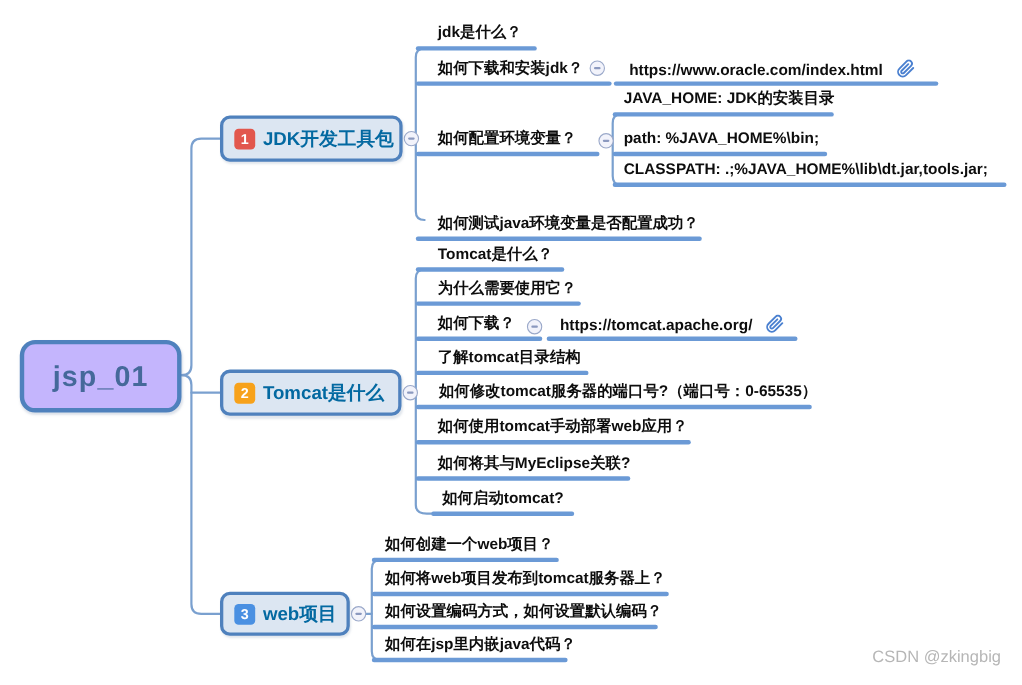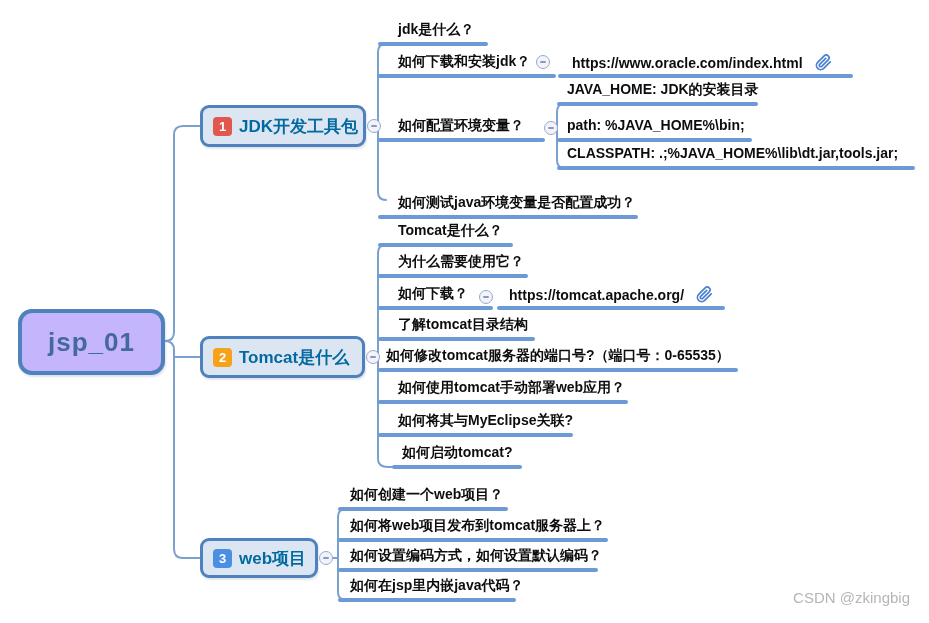--- a/index.html
+++ b/index.html
@@ -140,21 +140,21 @@
   <div class="leaf url" style="left:497px;top:280px;width:228px;padding-left:12px;">
     <span class="txt">https://tomcat.apache.org/</span>
     <svg width="17" height="17" viewBox="0 0 24 24">
       <path d="M21.44 11.05l-9.19 9.19a6 6 0 0 1-8.49-8.49l9.19-9.19a4 4 0 0 1 5.66 5.66l-9.2 9.19a2 2 0 0 1-2.83-2.83l8.49-8.48" fill="none" stroke="#4a80d0" stroke-width="2.4" stroke-linecap="round" stroke-linejoin="round"></path>
     </svg>
   </div>
 
   <div class="leaf" style="left:378px;top:311px;width:157px;padding-left:20px;">
     <span class="txt">了解tomcat目录结构</span>
   </div>
-  <div class="leaf" style="left:378px;top:342px;width:360px;padding-left:8px;">
+  <div class="leaf" style="left:378px;top:342px;width:360px;padding-left:21px;">
     <span class="txt">如何修改tomcat服务器的端口号?（端口号：0-65535）</span>
   </div>
   <div class="leaf" style="left:378px;top:374px;width:250px;padding-left:20px;">
     <span class="txt">如何使用tomcat手动部署web应用？</span>
   </div>
   <div class="leaf" style="left:378px;top:407px;width:195px;padding-left:20px;">
     <span class="txt">如何将其与MyEclipse关联?</span>
   </div>
   <div class="leaf" style="left:392px;top:439px;width:130px;padding-left:10px;">
     <span class="txt">如何启动tomcat?</span>

